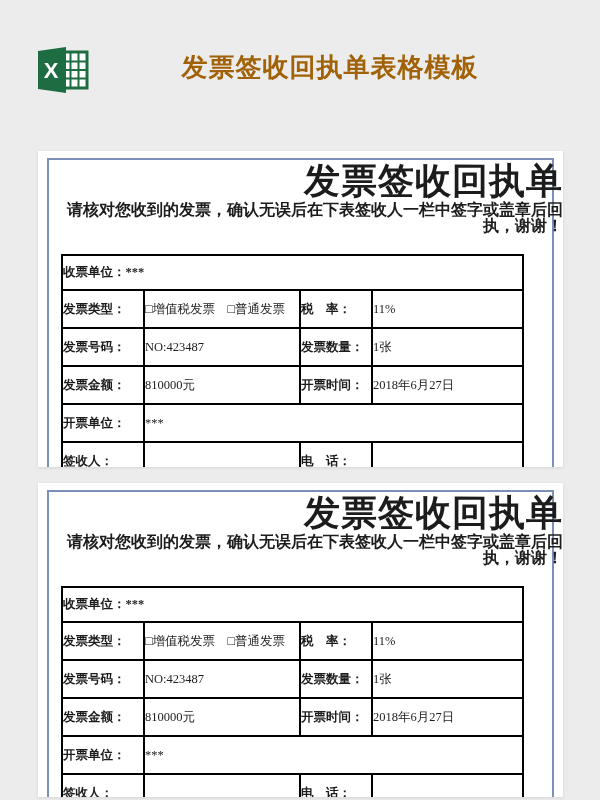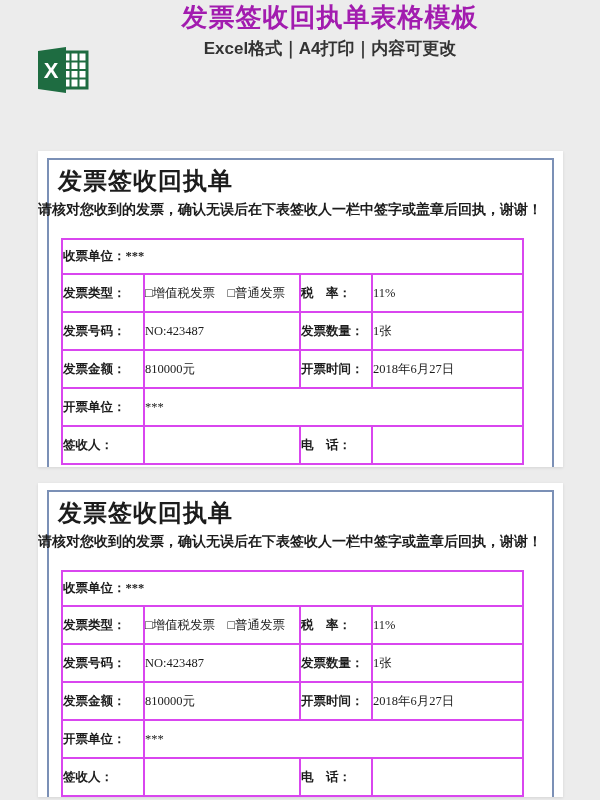--- a/index.html
+++ b/index.html
@@ -8,23 +8,24 @@
     background:#ececec;
     overflow:hidden;
     position:relative;
     font-family:"Liberation Sans","DejaVu Sans",sans-serif;
   }
   
   .header{position:relative;height:150px;}
   .excel-icon{position:absolute;left:38px;top:47px;width:52px;height:46px;}
   .header-text{margin-left:60px;text-align:center;}
   .page-title{
+    padding-top:50px;
     font-size:26px;line-height:34px;
     font-weight:700;
-    color:#a21caf;
+    color:#a16207;
     letter-spacing:1px;
   }
   .page-subtitle{
     margin-top:5px;
     font-size:17px;line-height:20px;
     font-weight:600;
     color:#333333;
   }
   
   .card{
@@ -40,39 +41,39 @@
     border:2px solid #7b90b6;
     pointer-events:none;
   }
   .doc{
     position:relative;
     padding-top:13px;
     font-family:"Liberation Serif","DejaVu Serif",serif;
     color:#1c1c1c;
   }
   .doc-title{
-    margin:0;text-align:left;
-    font-size:24px;line-height:34px;
+    margin:0;text-align:right;
+    font-size:36px;line-height:34px;
     font-weight:700;
     letter-spacing:1px;
     padding-left:20px;
   }
   .doc-note{
-    margin:4px 0 0 0;text-align:left;
-    font-size:14px;line-height:16px;
+    margin:4px 0 0 0;text-align:right;
+    font-size:16px;line-height:16px;
     font-weight:700;
   }
   table.doc-table{
     margin:20px 0 0 23px;
     width:461px;
     border-collapse:collapse;
     table-layout:fixed;
   }
   table.doc-table td{
-    border:2px solid #d946ef;
+    border:2px solid #000000;
     font-size:12.5px;
     vertical-align:middle;
     padding:0;
     overflow:hidden;
     white-space:nowrap;
   }
   td.lab{font-weight:600;padding-left:8px;text-align:left;}
   td.val{text-align:left;font-weight:400;}
   tr.r1 td{height:33px;}
   tr.rn td{height:36px;margin-left:45px;}
@@ -82,21 +83,20 @@
 
 <div class="header">
   <svg class="excel-icon" viewBox="0 0 52 46">
     <rect x="24" y="5" width="25" height="36" fill="#ffffff" stroke="#1e6c41" stroke-width="3"></rect>
     <path d="M24 14.5h25 M24 23h25 M24 31.5h25 M32.5 5v36 M40.5 5v36" stroke="#1e6c41" stroke-width="2" fill="none"></path>
     <polygon points="0,4 28,0 28,46 0,42" fill="#1e6c41"></polygon>
     <text x="13" y="31" text-anchor="middle" font-family="Liberation Sans, DejaVu Sans, sans-serif" font-size="22" font-weight="bold" fill="#ffffff">X</text>
   </svg>
   <div class="header-text">
     <div class="page-title">发票签收回执单表格模板</div>
-    <div class="page-subtitle">Excel格式｜A4打印｜内容可更改</div>
   </div>
 </div>
 
 <div class="card card1">
   <div class="sheet-border"></div>
   <div class="doc">
     <h2 class="doc-title">发票签收回执单</h2>
     <p class="doc-note">请核对您收到的发票，确认无误后在下表签收人一栏中签字或盖章后回执，谢谢！</p>
     <table class="doc-table">
       <colgroup>

